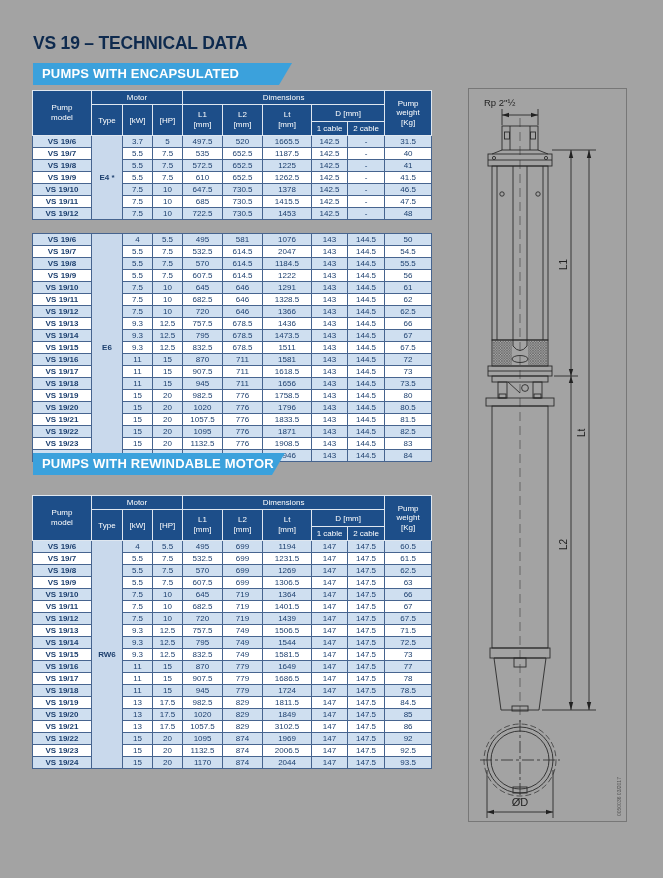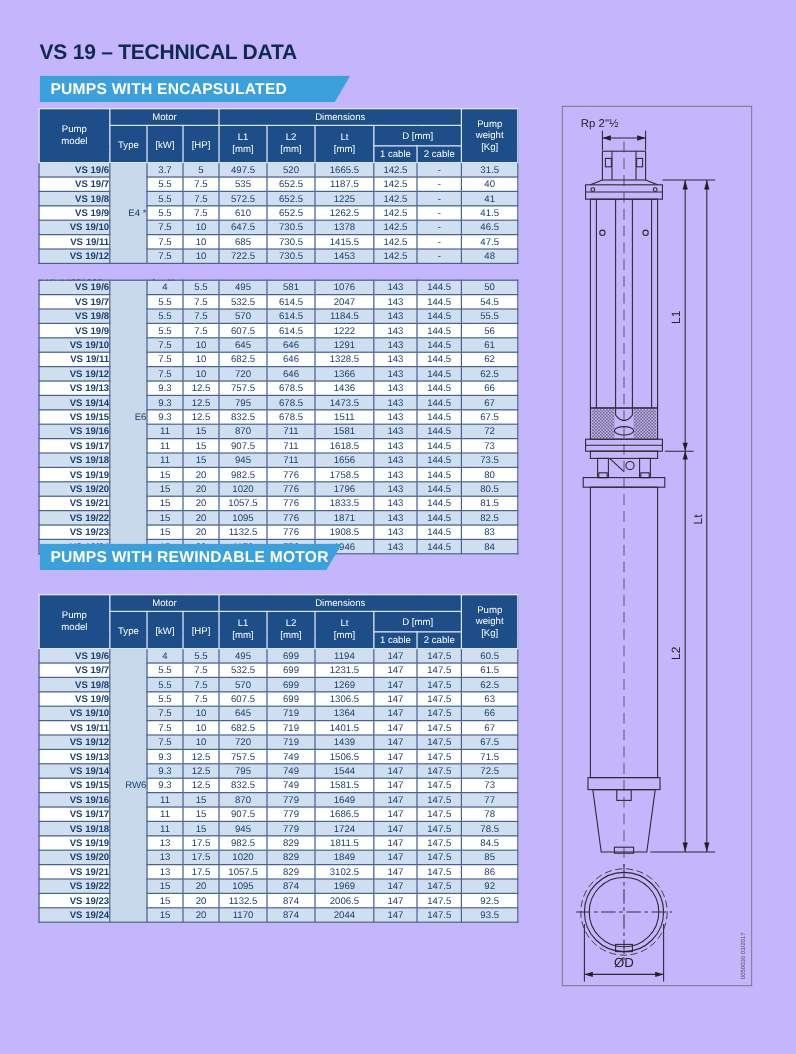--- a/index.html
+++ b/index.html
@@ -1,16 +1,16 @@
 <!DOCTYPE html>
 <html style="--header-bg: #1d4e89; --banner-bg: #3ba1dc; --row-alt-bg: #cfdff0; --type-cell-bg: #c9d9ec; --text-navy: #1c3f6e;"><head>
 <meta charset="utf-8">
 <style>
   html,body{margin:0;padding:0;background:#fff;}
-  #page{position:relative;width:663px;height:878px;background:#c4b5fd;overflow:hidden;
+  #page{position:relative;width:663px;height:878px;background:#a3a3a3;overflow:hidden;
         font-family:"Liberation Sans",sans-serif;color:var(--text-navy,#1c3f6e);}
 
   
   #title{position:absolute;left:33px;top:33px;font-size:17.5px;font-weight:bold;
          color:#0e2a4e;letter-spacing:-0.2px;}
 
   
   .banner{position:absolute;left:33px;height:22px;line-height:22px;padding-left:9px;
           background:var(--banner-bg,#3ba1dc);color:#fff;font-size:13px;font-weight:bold;
           letter-spacing:0.2px;clip-path:polygon(0 0,100% 0,calc(100% - 13px) 100%,0 100%);}
@@ -21,22 +21,22 @@
   table.dtable{position:absolute;border-collapse:collapse;table-layout:fixed;width:399px;
                font-size:8px;}
   table.dtable th{background:var(--header-bg,#1d4e89);color:#fff;font-weight:normal;
                   border:1px solid #dfe7f0;padding:0;text-align:center;vertical-align:middle;}
   table.dtable thead tr:nth-child(1) th{height:13px;}
   table.dtable thead tr:nth-child(2) th{height:16px;}
   table.dtable thead tr:nth-child(3) th{height:13px;}
   table.dtable td{border:1px solid #46648f;padding:0;text-align:center;vertical-align:middle;
                   height:11px;line-height:11px;color:var(--text-navy,#1c3f6e);background:#fff;}
   table.dtable tr.alt td{background:var(--row-alt-bg,#cfdff0);}
-  table.dtable td.model{font-weight:bold;text-align:right;}
-  table.dtable td.type{background:var(--type-cell-bg,#c9d9ec) !important;font-weight:normal;text-align:right;}
+  table.dtable td.model{font-weight:bold;}
+  table.dtable td.type{background:var(--type-cell-bg,#c9d9ec) !important;font-weight:bold;}
   table.dtable{border:1.5px solid #1d4e89;}
   .pre{white-space:pre-line;line-height:1.2;}
   #table-e4{left:32px;top:90px;}
   #table-e6{left:32px;top:233px;}
   #table-rw6{left:32px;top:495px;}
 
   
   #footnote{position:absolute;left:33px;top:231px;font-size:8px;color:#2b2b2b;}
 
   

